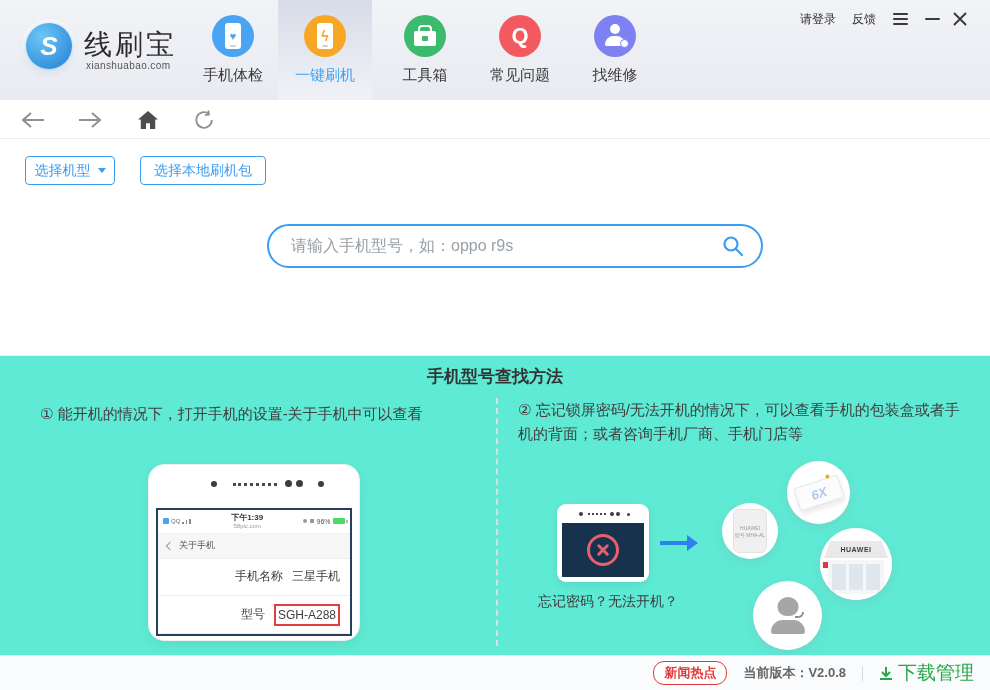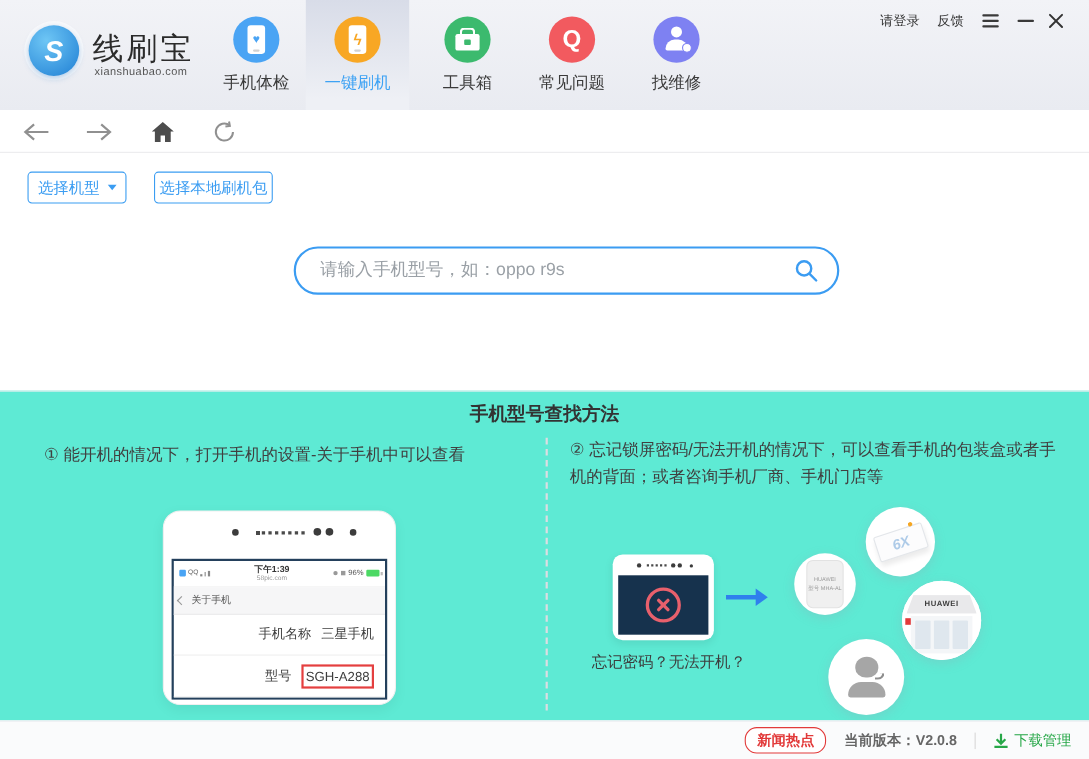--- a/index.html
+++ b/index.html
@@ -42,21 +42,21 @@
 .win-line{width:15px;height:2px;background:#3a3a3a;border-radius:1px;}
 
 
 .toolbar{position:absolute;top:100px;left:0;width:990px;height:39px;background:#fff;border-bottom:1px solid #ebebee;}
 .tb-btn{position:absolute;top:7px;width:30px;height:26px;display:flex;align-items:center;justify-content:center;cursor:pointer;}
 .tb-back{left:18px}.tb-fwd{left:75px}.tb-home{left:133px}.tb-refresh{left:189px}
 
 
 .btn-outline{position:absolute;top:156px;height:29px;border:1px solid #3b9df2;border-radius:4px;background:#fff;color:#3b9df2;font-size:14px;display:flex;align-items:center;justify-content:center;cursor:pointer;gap:7px;}
 .btn-model{left:25px;width:90px;}
-.btn-local{left:140px;width:108px;}
+.btn-local{left:140px;width:126px;}
 .caret{width:0;height:0;border-left:4.5px solid transparent;border-right:4.5px solid transparent;border-top:5.5px solid #3b9df2;}
 
 
 .search{position:absolute;left:267px;top:224px;width:496px;height:44px;border:2px solid #3b9cf2;border-radius:22px;background:#fff;display:flex;align-items:center;}
 .search input{flex:1;border:none;outline:none;font-size:16px;color:#333;padding-left:22px;background:transparent;font-family:inherit;}
 .search input::placeholder{color:#9aa0a6;}
 .search-icon{width:24px;height:24px;margin-right:16px;cursor:pointer;}
 
 
 .guide{position:absolute;left:0;top:355px;width:990px;height:300px;background:#5eead4;border-top:1px solid #f0f1f4;}
@@ -84,21 +84,21 @@
 .b1{height:2.5px}.b2{height:4px}.b3{height:5.5px}
 .pm-sc{text-align:center;line-height:1.15;}
 .pm-time{font-size:8px;color:#333;font-weight:bold;}
 .pm-site{font-size:6px;color:#999;}
 .pm-sr{display:flex;align-items:center;gap:2.5px;}
 .dotg{width:4px;height:4px;border-radius:50%;background:#999;}
 .sqg{width:4px;height:4px;background:#999;}
 .pct{font-size:7px;color:#555;}
 .batt{width:12px;height:6px;background:#4cd964;border-radius:1px;position:relative;}
 .batt::after{content:"";position:absolute;right:-2.5px;top:1.5px;width:1.5px;height:3px;background:#bbb;}
-.pm-back{height:25px;background:#f6f6f7;border-bottom:1px solid #ececec;display:flex;align-items:center;padding:0 4px;gap:6px;}
+.pm-back{height:25px;background:#f6f6f7;border-bottom:1px solid #ececec;display:flex;align-items:center;padding:0 9px;gap:6px;}
 .chev{width:6px;height:6px;border-left:1.5px solid #999;border-bottom:1.5px solid #999;transform:rotate(45deg);}
 .pm-back-label{font-size:9px;color:#555;}
 .pm-row{height:38px;display:flex;align-items:center;justify-content:flex-end;padding:0 10px;border-bottom:1px solid #efefef;gap:9px;}
 .pm-row .lab,.pm-row .val{font-size:12px;color:#3d3d3d;}
 .red-box{border:2px solid #e43f3f;padding:2px 2px;font-size:11px;color:#333;}
 
 
 .locked-phone{position:absolute;left:557px;top:148px;width:92px;height:78px;background:#fff;border-radius:9px;box-shadow:0 3px 8px rgba(0,0,0,.08);}
 .lp-top .d{position:absolute;border-radius:50%;background:#3c3c3c;}
 .ld1{left:22px;top:8px;width:4px;height:4px;}
@@ -133,21 +133,21 @@
 .cs-person{position:relative;width:40px;height:37px;}
 .cs-head{position:absolute;top:0;left:50%;transform:translateX(-50%);width:21px;height:19px;background:#a6a6a6;border-radius:50% 50% 46% 46%;}
 .cs-body{position:absolute;bottom:0;left:50%;transform:translateX(-50%);width:34px;height:14px;background:#a6a6a6;border-radius:16px 16px 3px 3px;}
 .cs-mic{position:absolute;right:4px;top:15px;width:9px;height:6px;border-bottom:2px solid #8e8e8e;border-right:2px solid #8e8e8e;border-radius:0 0 7px 0;}
 
 
 .footer{position:absolute;left:0;top:655px;width:990px;height:35px;background:#fafbfc;border-top:1px solid #e8eaef;display:flex;align-items:center;justify-content:flex-end;gap:16px;padding-right:16px;}
 .news-badge{border:1px solid #e23a3a;color:#e23a3a;font-weight:bold;font-size:13px;border-radius:11px;padding:2px 10px;cursor:pointer;background:#fff;}
 .version{font-size:13px;color:#666;font-weight:bold;}
 .vdiv{width:1px;height:15px;background:#d8d8d8;}
-.download{display:flex;align-items:center;gap:5px;color:#27a748;font-size:13px;cursor:pointer;}
+.download{display:flex;align-items:center;gap:5px;color:#27a748;font-size:19px;cursor:pointer;}
 </style>
 </head>
 <body>
 
 <div class="app">
 
   <div class="header">
     <div class="logo-circle">
       <span class="logo-s">S</span>
     </div>

